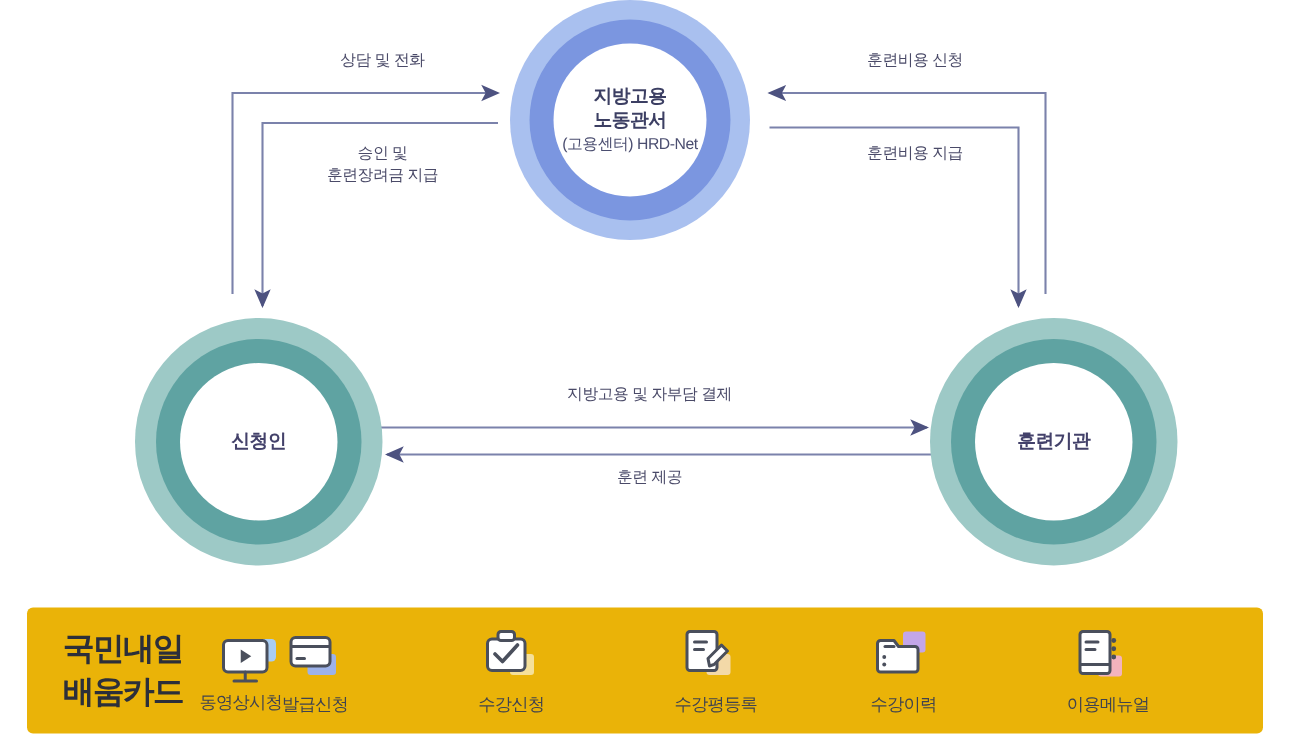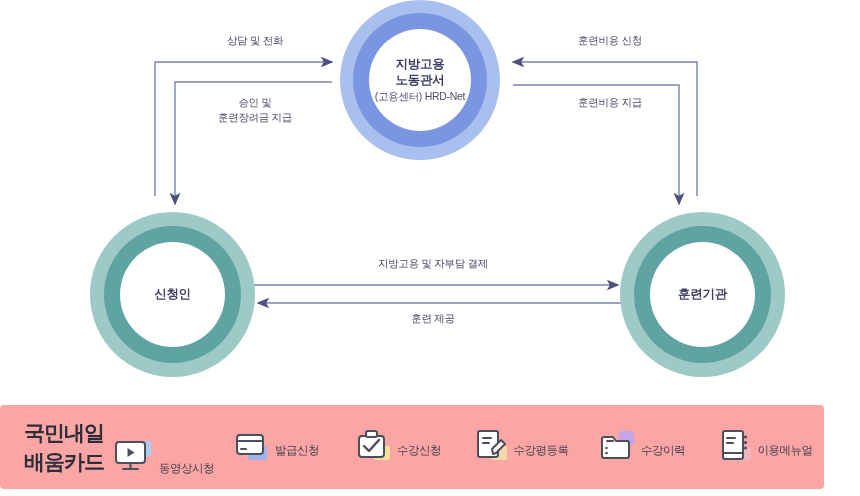--- a/index.html
+++ b/index.html
@@ -38,27 +38,27 @@
   .node-teal .hole{inset:30px;}
   .node-teal .lbl{font-size:12.5px;font-weight:bold;color:#43416a;letter-spacing:-0.3px;}
   #node-applicant{left:90px;top:212px;width:165px;height:165px;text-decoration:underline;}
   #node-provider{left:620px;top:212px;width:165px;height:165px;}
 
   
   .edge-label{position:absolute;font-size:10.5px;color:#4a4a68;letter-spacing:-0.3px;
        line-height:15px;text-align:center;white-space:nowrap;}
 
   
-  #quickbar{position:absolute;left:0;top:405px;width:824px;height:84px;
-      background:#fca5a5;border-radius:4px;display:flex;align-items:center;}
+  #quickbar{position:absolute;left:18px;top:405px;width:824px;height:84px;
+      background:#eab308;border-radius:4px;display:flex;align-items:center;}
   #brand{display:flex;align-items:flex-end;margin-left:24px;}
   #brand .brand-text{font-size:21px;font-weight:bold;color:#2c2f3a;line-height:29px;
       letter-spacing:-1px;white-space:nowrap;}
   #brand .brand-item{display:flex;align-items:flex-end;margin-left:7px;}
-  .qi{flex:1;display:flex;flex-direction:row;align-items:center;justify-content:center;}
+  .qi{flex:1;display:flex;flex-direction:column;justify-content:center;}
   .qi .qi-label{font-size:11.5px;color:#40434f;letter-spacing:-0.5px;margin-top:6px;white-space:nowrap;}
   .qi .qi-icon{width:44px;height:38px;position:relative;}
   #brand .qi{flex:none;}
   #brand .qi .qi-label{margin-top:0;margin-left:4px;font-size:11.5px;}
   #brand .qi{align-items:flex-end;}
 </style>
 </head>
 <body>
 
 <div id="stage">

